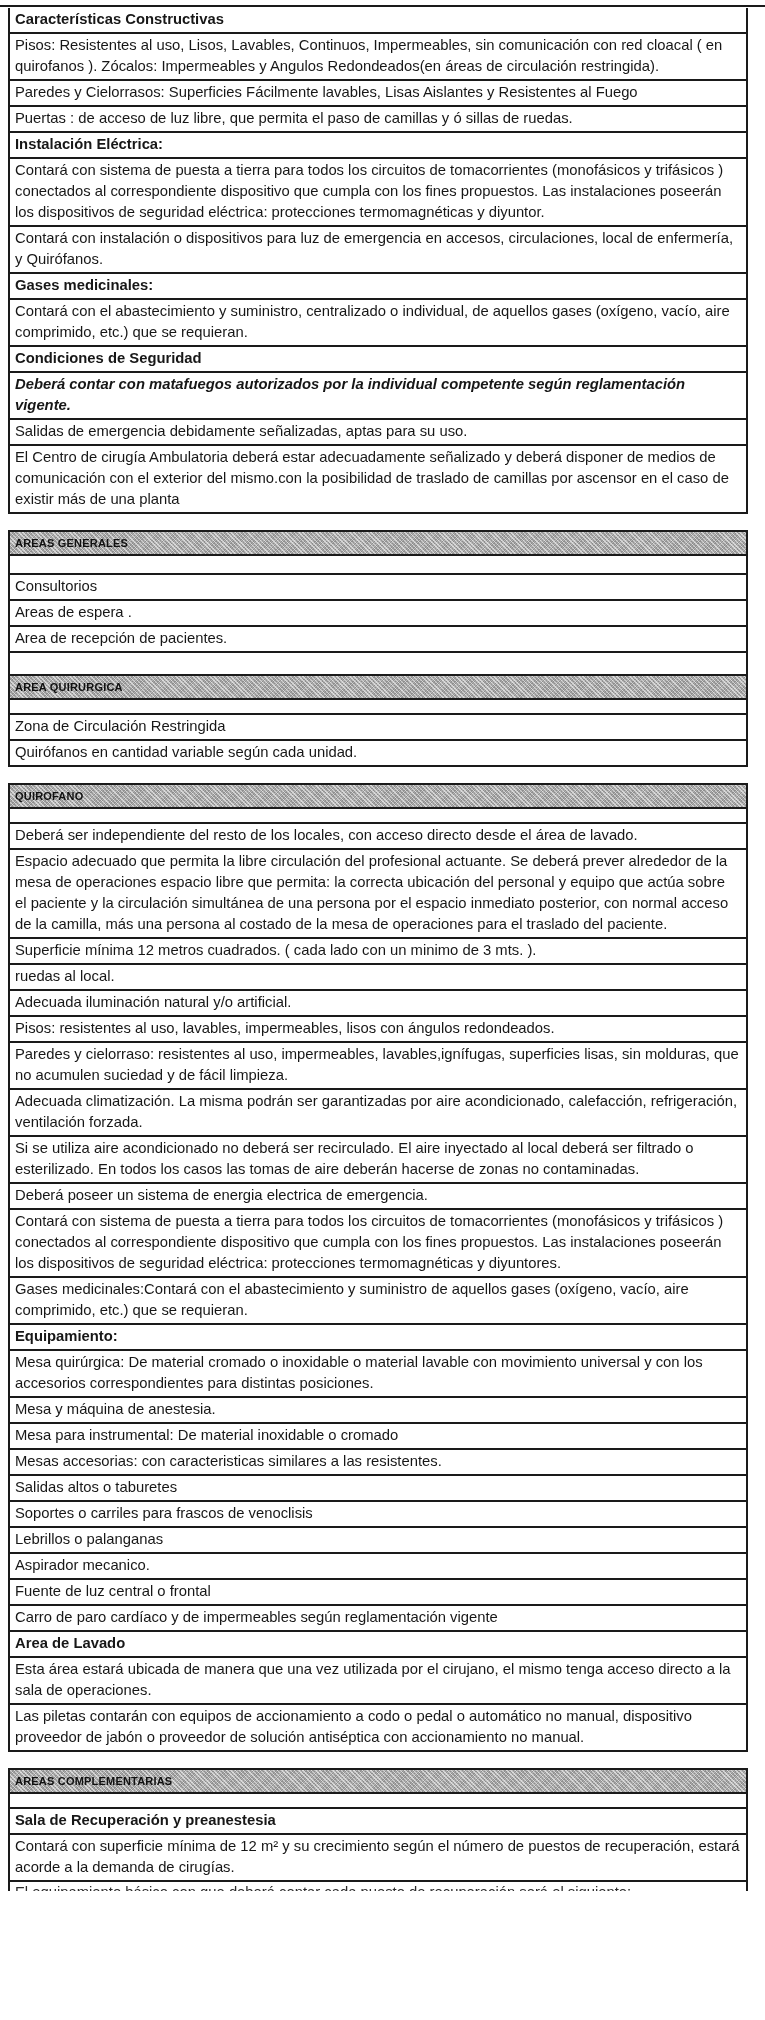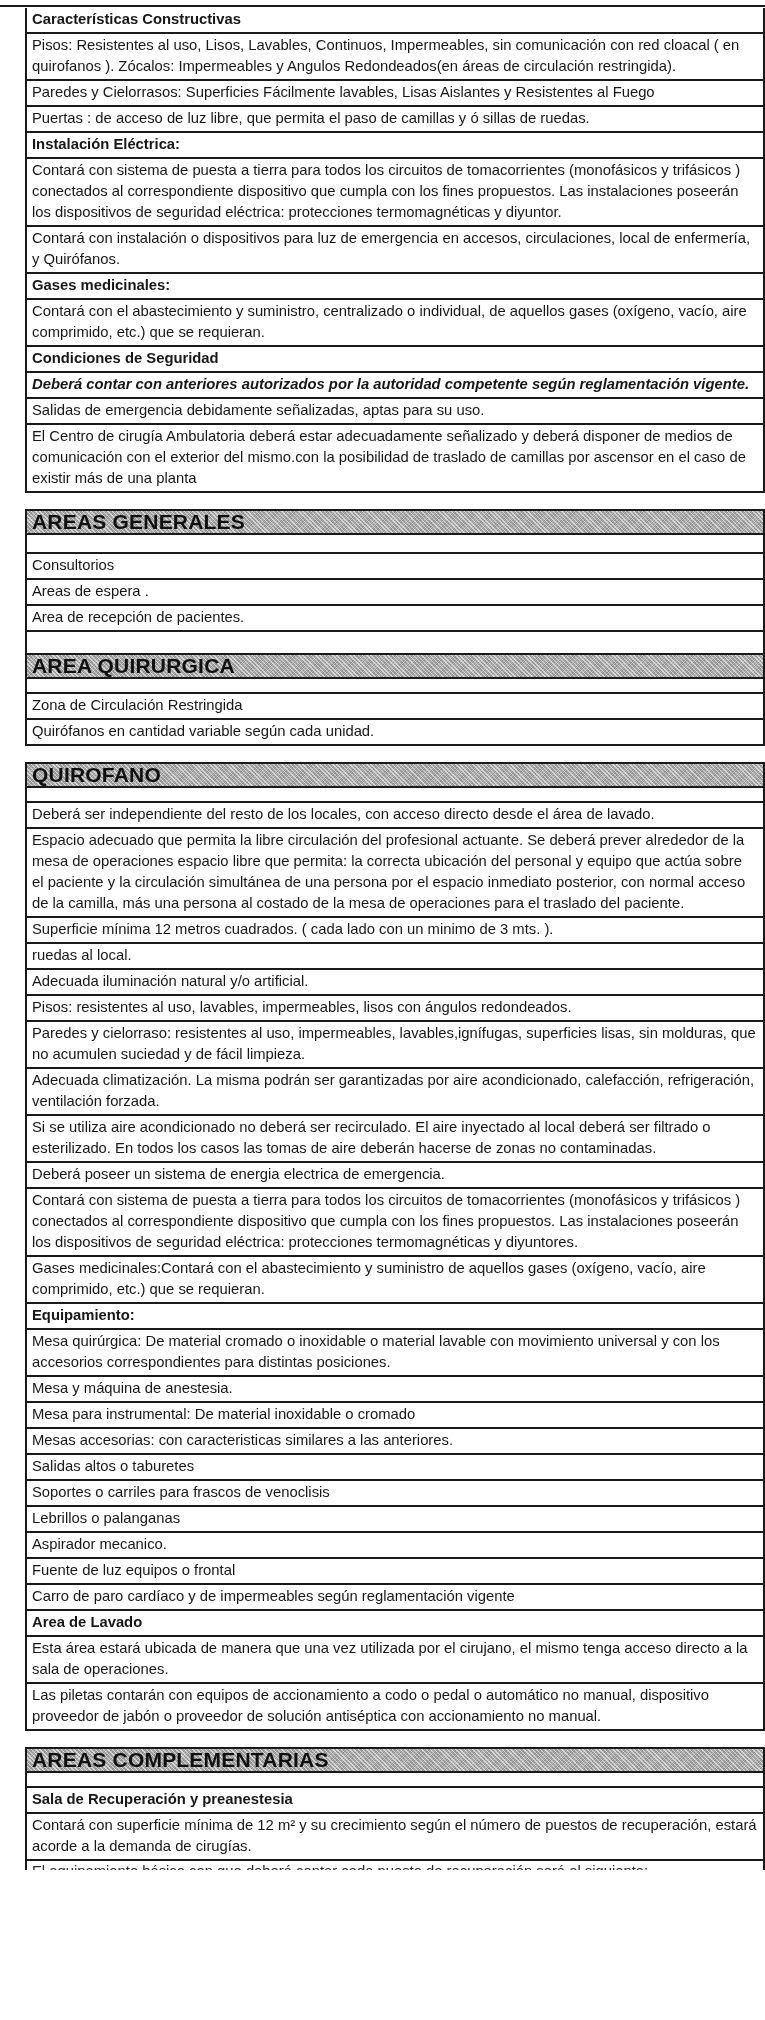--- a/index.html
+++ b/index.html
@@ -3,38 +3,38 @@
 <meta charset="utf-8">
 <style>
   html,body{margin:0;padding:0;}
   body{
     width:765px;height:2020px;overflow:hidden;background:#ffffff;
     font-family:"Liberation Sans", sans-serif;color:#171717;
     -webkit-font-smoothing:antialiased;
   }
   .page{position:relative;padding:6px 0 0 8px;width:757px;}
   .top-rule{position:absolute;top:5px;left:0;width:765px;height:2px;background:#1a1a1a;}
-  .sec{width:736px;border-left:2px solid #1a1a1a;border-right:2px solid #1a1a1a;margin-left:17px;}
+  .sec{width:736px;border-left:2px solid #1a1a1a;border-right:2px solid #1a1a1a;}
   .sec.first{border-bottom:2px solid #1a1a1a;margin-top:2px;}
   .r{
     font-size:14.8px;line-height:21px;padding:1px 6px 2px 5px;
     border-bottom:2px solid #1a1a1a;
   }
   .sec.first .r:last-child{border-bottom:none;}
   .hd{font-weight:bold;}
   .lead{font-weight:normal;}
   .bi{font-weight:bold;font-style:italic;}
   .band{
     height:20px;border-top:2px solid #1a1a1a;border-bottom:2px solid #1a1a1a;
     background-color:#b4b4b4;
     background-image:
       repeating-linear-gradient(45deg, rgba(255,255,255,.55) 0 1px, rgba(255,255,255,0) 1px 3px),
       repeating-linear-gradient(135deg, rgba(70,70,70,.28) 0 1px, rgba(70,70,70,0) 1px 2px),
       repeating-linear-gradient(0deg, rgba(120,120,120,.18) 0 1px, rgba(120,120,120,0) 1px 2px);
-    font-weight:bold;font-size:21px;line-height:20px;padding:1px 22px 1px 5px;
+    font-weight:bold;font-size:11px;line-height:20px;padding:1px 22px 1px 5px;
     letter-spacing:.2px;color:#101010;
   }
   .sp{height:17px;border-bottom:2px solid #1a1a1a;}
   .gaprow{height:21px;}
   .sp2{height:13px;border-bottom:2px solid #1a1a1a;}
   .blockgap{height:16px;}
   .clip{
     height:9px;overflow:hidden;font-size:14.8px;line-height:21px;
     padding:0 6px 0 5px;color:#2a2a2a;
   }
@@ -49,21 +49,21 @@
     <div class="r hd">Características Constructivas</div>
     <div class="r"><span class="lead">Pisos:</span><span> Resistentes al uso, Lisos, Lavables, Continuos, Impermeables, sin comunicación con red cloacal ( en quirofanos ). Zócalos: Impermeables y Angulos Redondeados(en áreas de circulación restringida).</span></div>
     <div class="r"><span class="lead">Paredes y Cielorrasos</span><span>: Superficies Fácilmente lavables, Lisas Aislantes y Resistentes al Fuego</span></div>
     <div class="r"><span class="lead">Puertas :</span><span> de acceso de luz libre, que permita el paso de camillas y ó sillas de ruedas.</span></div>
     <div class="r hd">Instalación Eléctrica:</div>
     <div class="r">Contará con sistema de puesta a tierra para todos los circuitos de tomacorrientes (monofásicos y trifásicos ) conectados al correspondiente dispositivo que cumpla con los fines propuestos. Las instalaciones poseerán los dispositivos de seguridad eléctrica: protecciones termomagnéticas y diyuntor.</div>
     <div class="r">Contará con instalación o dispositivos para luz de emergencia en accesos, circulaciones, local de enfermería, y Quirófanos.</div>
     <div class="r hd">Gases medicinales:</div>
     <div class="r">Contará con el abastecimiento y suministro, centralizado o individual, de aquellos gases (oxígeno, vacío, aire comprimido, etc.) que se requieran.</div>
     <div class="r hd">Condiciones de Seguridad</div>
-    <div class="r bi">Deberá contar con anteriores autorizados por la autoridad competente según reglamentación vigente.</div>
+    <div class="r bi">Deberá contar con matafuegos autorizados por la individual competente según reglamentación vigente.</div>
     <div class="r">Salidas de emergencia debidamente señalizadas, aptas para su uso.</div>
     <div class="r">El Centro de cirugía Ambulatoria deberá estar adecuadamente señalizado y deberá disponer de medios de comunicación con el exterior del mismo.con la posibilidad de traslado de camillas por ascensor en el caso de existir más de una planta</div>
   </div>
 
   <div class="blockgap"></div>
 
   <div class="sec">
     <div class="band">AREAS GENERALES</div>
     <div class="sp"></div>
     <div class="r">Consultorios</div>
@@ -90,26 +90,26 @@
     <div class="r">Paredes y cielorraso: resistentes al uso, impermeables, lavables,ignífugas, superficies lisas, sin molduras, que no acumulen suciedad y de fácil limpieza.</div>
     <div class="r">Adecuada climatización. La misma podrán ser garantizadas por aire acondicionado, calefacción, refrigeración, ventilación forzada.</div>
     <div class="r">Si se utiliza aire acondicionado no deberá ser recirculado. El aire inyectado al local deberá ser filtrado o esterilizado. En todos los casos las tomas de aire deberán hacerse de zonas no contaminadas.</div>
     <div class="r">Deberá poseer un sistema de energia electrica de emergencia.</div>
     <div class="r">Contará con sistema de puesta a tierra para todos los circuitos de tomacorrientes (monofásicos y trifásicos ) conectados al correspondiente dispositivo que cumpla con los fines propuestos. Las instalaciones poseerán los dispositivos de seguridad eléctrica: protecciones termomagnéticas y diyuntores.</div>
     <div class="r">Gases medicinales:Contará con el abastecimiento y suministro de aquellos gases (oxígeno, vacío, aire comprimido, etc.) que se requieran.</div>
     <div class="r hd">Equipamiento:</div>
     <div class="r">Mesa quirúrgica: De material cromado o inoxidable o material lavable con movimiento universal y con los accesorios correspondientes para distintas posiciones.</div>
     <div class="r">Mesa y máquina de anestesia.</div>
     <div class="r">Mesa para instrumental: De material inoxidable o cromado</div>
-    <div class="r">Mesas accesorias: con caracteristicas similares a las anteriores.</div>
+    <div class="r">Mesas accesorias: con caracteristicas similares a las resistentes.</div>
     <div class="r">Salidas altos o taburetes</div>
     <div class="r">Soportes o carriles para frascos de venoclisis</div>
     <div class="r">Lebrillos o palanganas</div>
     <div class="r">Aspirador mecanico.</div>
-    <div class="r">Fuente de luz equipos o frontal</div>
+    <div class="r">Fuente de luz central o frontal</div>
     <div class="r">Carro de paro cardíaco y de impermeables según reglamentación vigente</div>
     <div class="r hd">Area de Lavado</div>
     <div class="r">Esta área estará ubicada de manera que una vez utilizada por el cirujano, el mismo tenga acceso directo a la sala de operaciones.</div>
     <div class="r">Las piletas contarán con equipos de accionamiento a codo o pedal o automático no manual, dispositivo proveedor de jabón o proveedor de solución antiséptica con accionamiento no manual.</div>
   </div>
 
   <div class="blockgap"></div>
 
   <div class="sec">
     <div class="band">AREAS COMPLEMENTARIAS</div>

